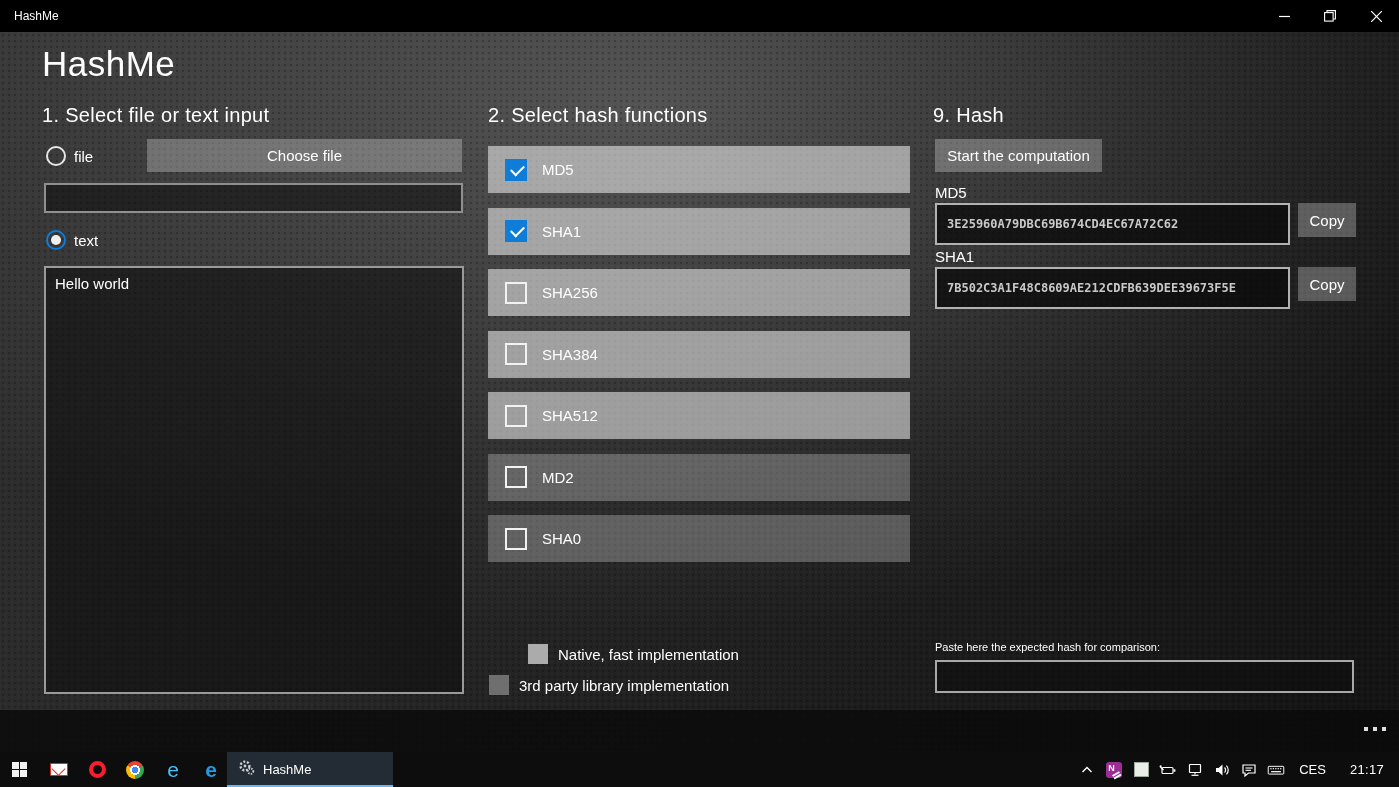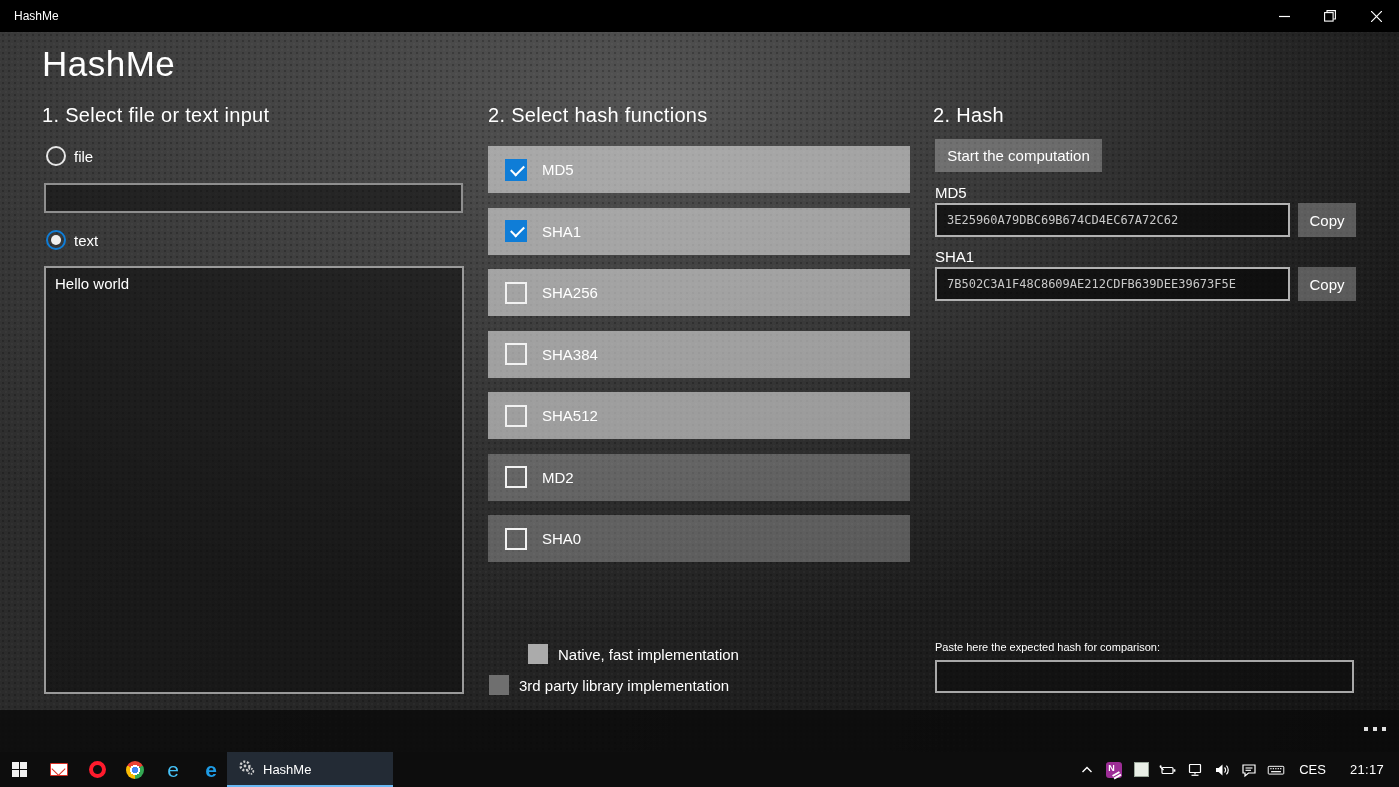--- a/index.html
+++ b/index.html
@@ -55,21 +55,21 @@
   .fn-label { color:#fff; font-size:15px; margin-left:15px; }
   .legend-item { position:absolute; display:flex; align-items:center; }
   #legend-0 { left:489px; top:612px;padding-left:39px; } #legend-1 { left:489px; top:643px; }
   .legend-swatch { width:20px; height:20px; margin-right:10px; }
   .legend-label { color:#fff; font-size:15px; }
 
   
   #start-btn { left:935px; top:107px; width:167px; height:33px; }
   .result-label { position:absolute; color:#fff; font-size:15px; }
   #md5-label { left:935px; top:152px; } #sha1-label { left:935px; top:216px; }
-  .hash-input { position:absolute; width:355px; height:34px; background:rgba(8,8,8,0.72); border:2px solid #b2b2b2; color:#c9c9c9; font-family:"DejaVu Sans Mono", monospace; font-weight:normal; font-size:12px; padding:0 10px; }
+  .hash-input { position:absolute; width:355px; height:42px; background:rgba(8,8,8,0.72); border:2px solid #b2b2b2; color:#c9c9c9; font-family:"DejaVu Sans Mono", monospace; font-weight:bold; font-size:12px; padding:0 10px; }
   #md5-value { left:935px; top:171px; } #sha1-value { left:935px; top:235px; }
   .copy-btn { position:absolute; width:58px; height:34px; font-size:15px; }
   #copy-md5 { left:1298px; top:171px; } #copy-sha1 { left:1298px; top:235px; }
   #compare-label { left:935px; top:609px; color:#fff; font-size:11px; }
   #compare-input { left:935px; top:628px; width:419px; height:33px; border-color:#a8a8a8; }
 
   
   .appbar { left:0; top:678px; width:1399px; height:42px; background:rgba(10,10,10,0.82); }
   .more-btn { position:absolute; right:13px; top:17px; display:flex; gap:5px; }
   .more-btn i { width:4px; height:4px; background:#e0e0e0; display:block; }
@@ -133,24 +133,25 @@
           </span>
       </div>
     </div>
   </div>
 
   <div class="app">
     <div class="app-title">HashMe</div>
 
     <div class="sec-heading" id="h1">1. Select file or text input</div>
     <div class="sec-heading" id="h2">2. Select hash functions</div>
-    <div class="sec-heading" id="h3">2. Hash</div>
+    <div class="sec-heading" id="h3">9. Hash</div>
 
     <span class="radio" id="radio-file"></span>
     <span class="radio-label" id="label-file">file</span>
+    <button class="btn" id="choose-file">Choose file</button>
     <input class="dark-input" id="file-path" value="" style="">
     <span class="radio checked" id="radio-text"></span>
     <span class="radio-label" id="label-text">text</span>
     <textarea id="text-input" spellcheck="false" style="">Hello world</textarea>
 
     <div id="fn-list">
       <div class="fn-row">
           <span class="checkbox checked"></span>
           <span class="fn-label">MD5</span>
         </div>

